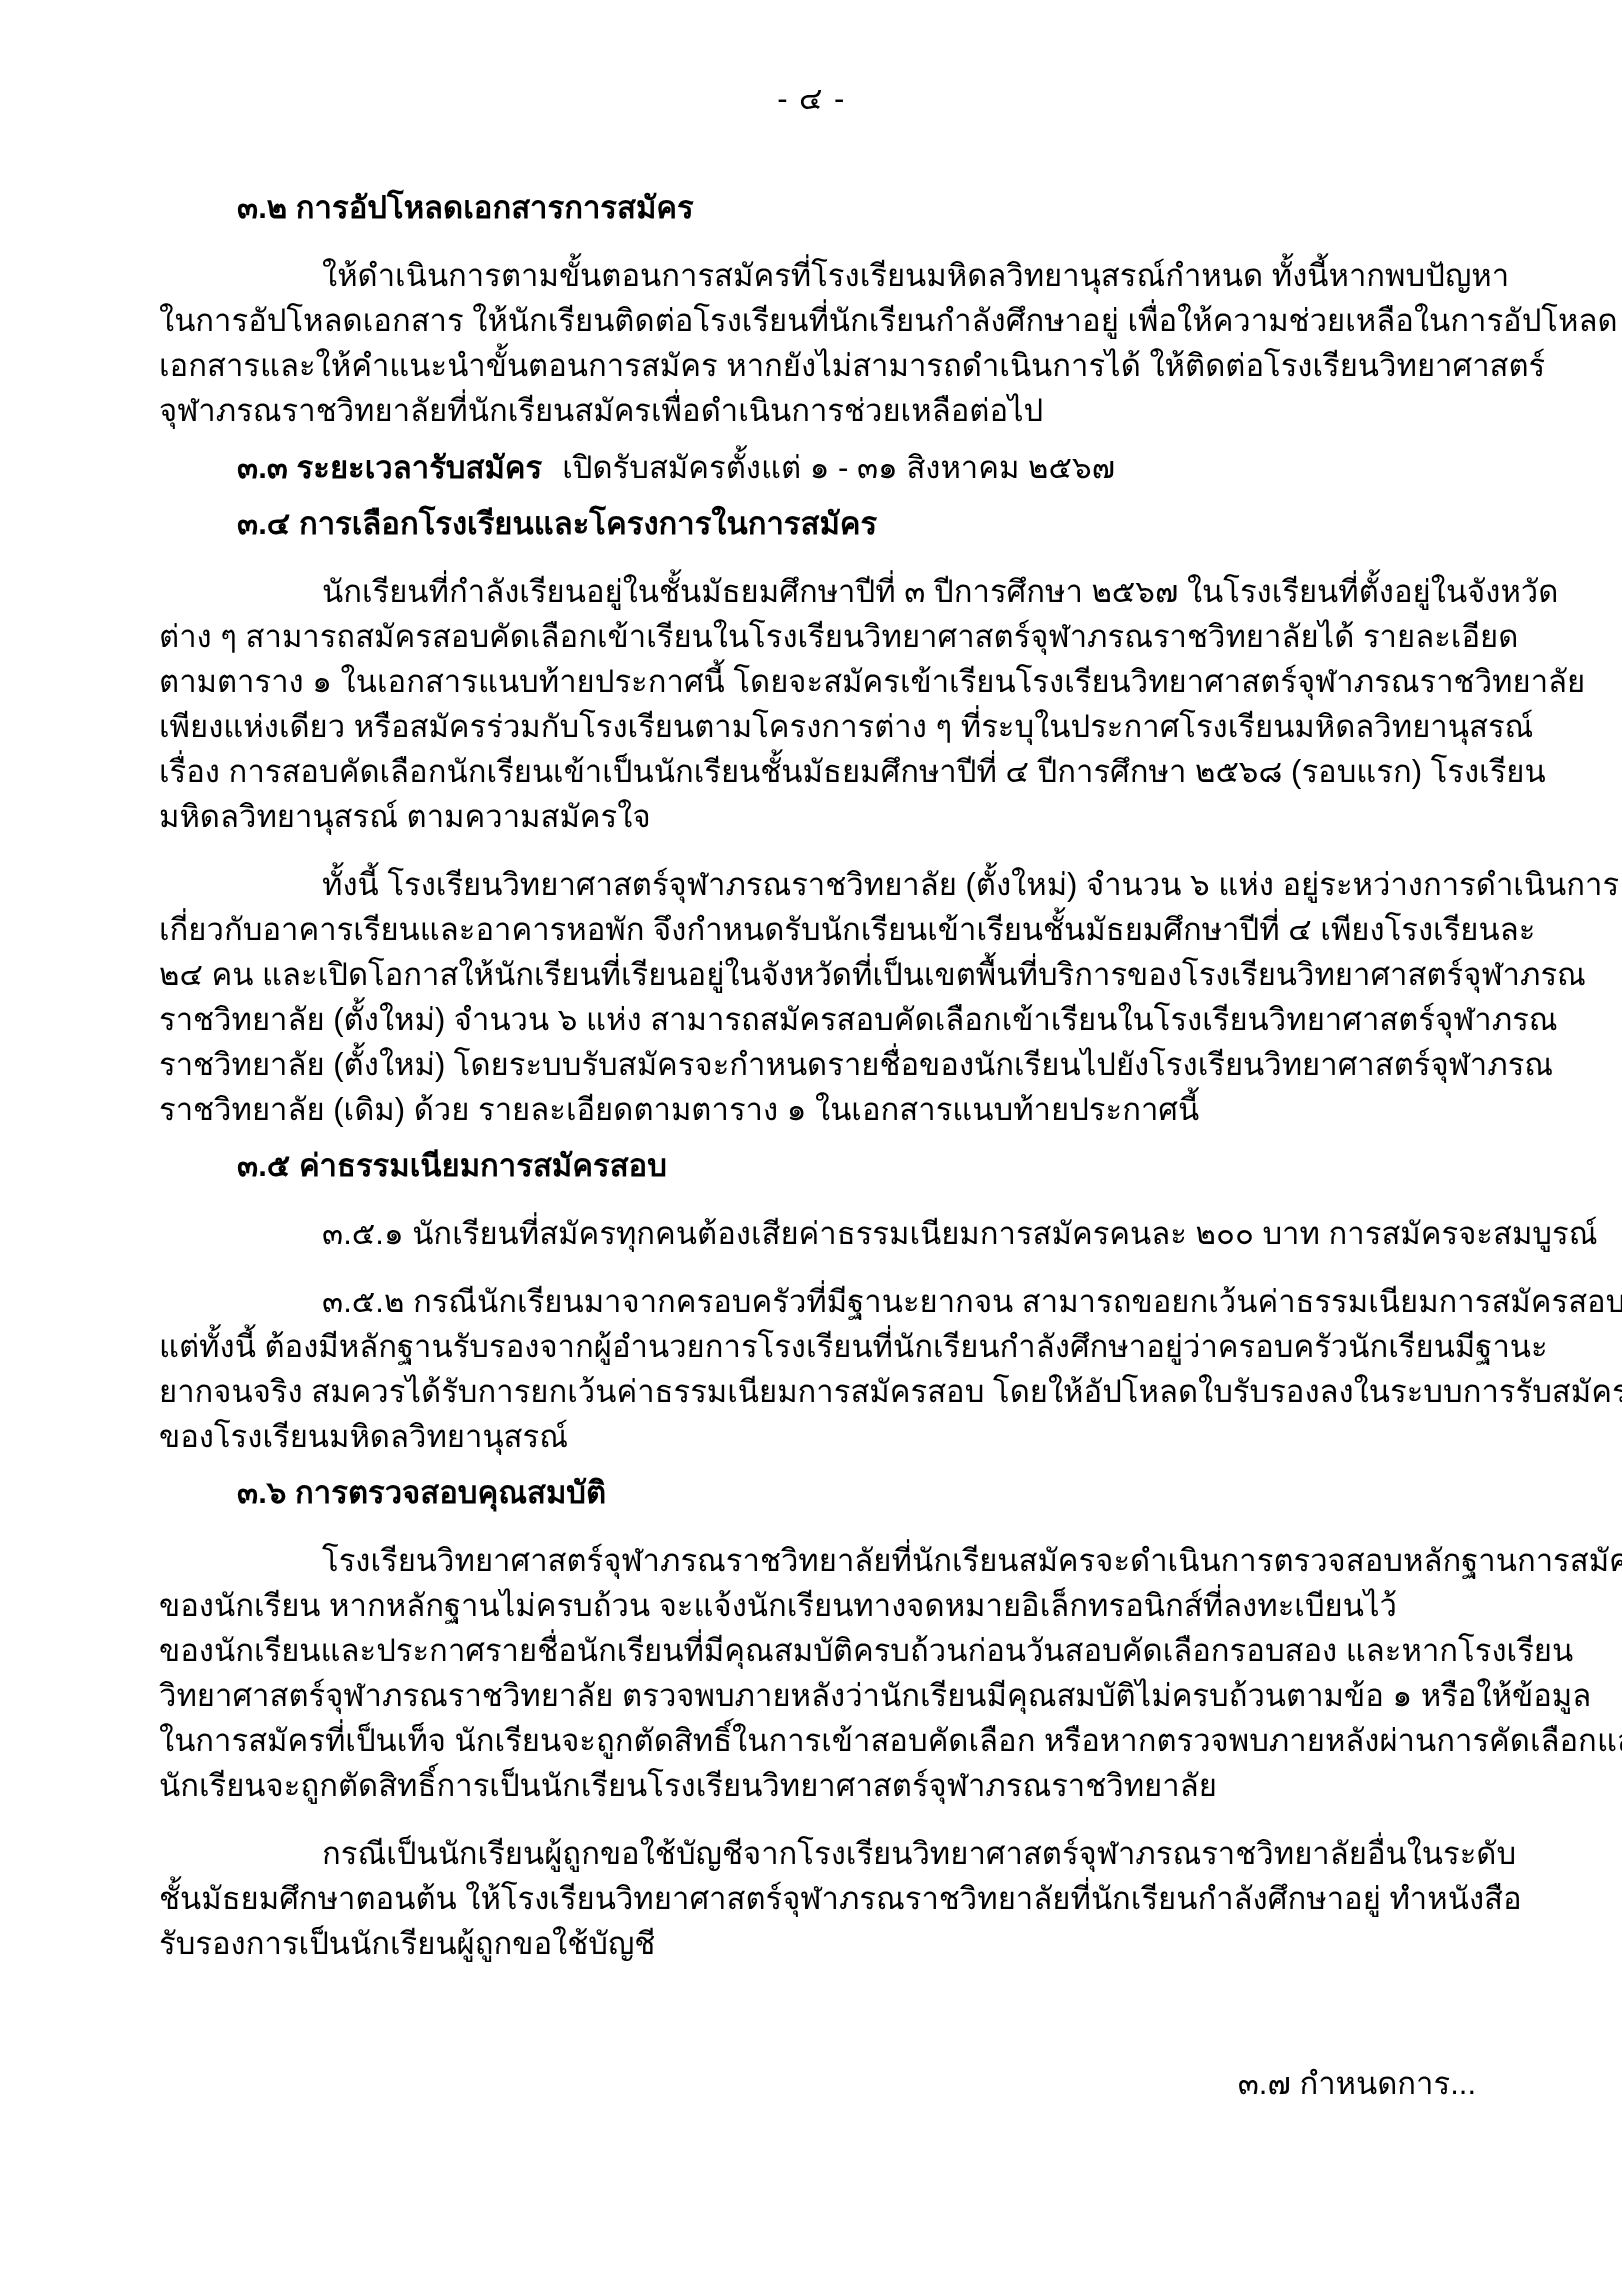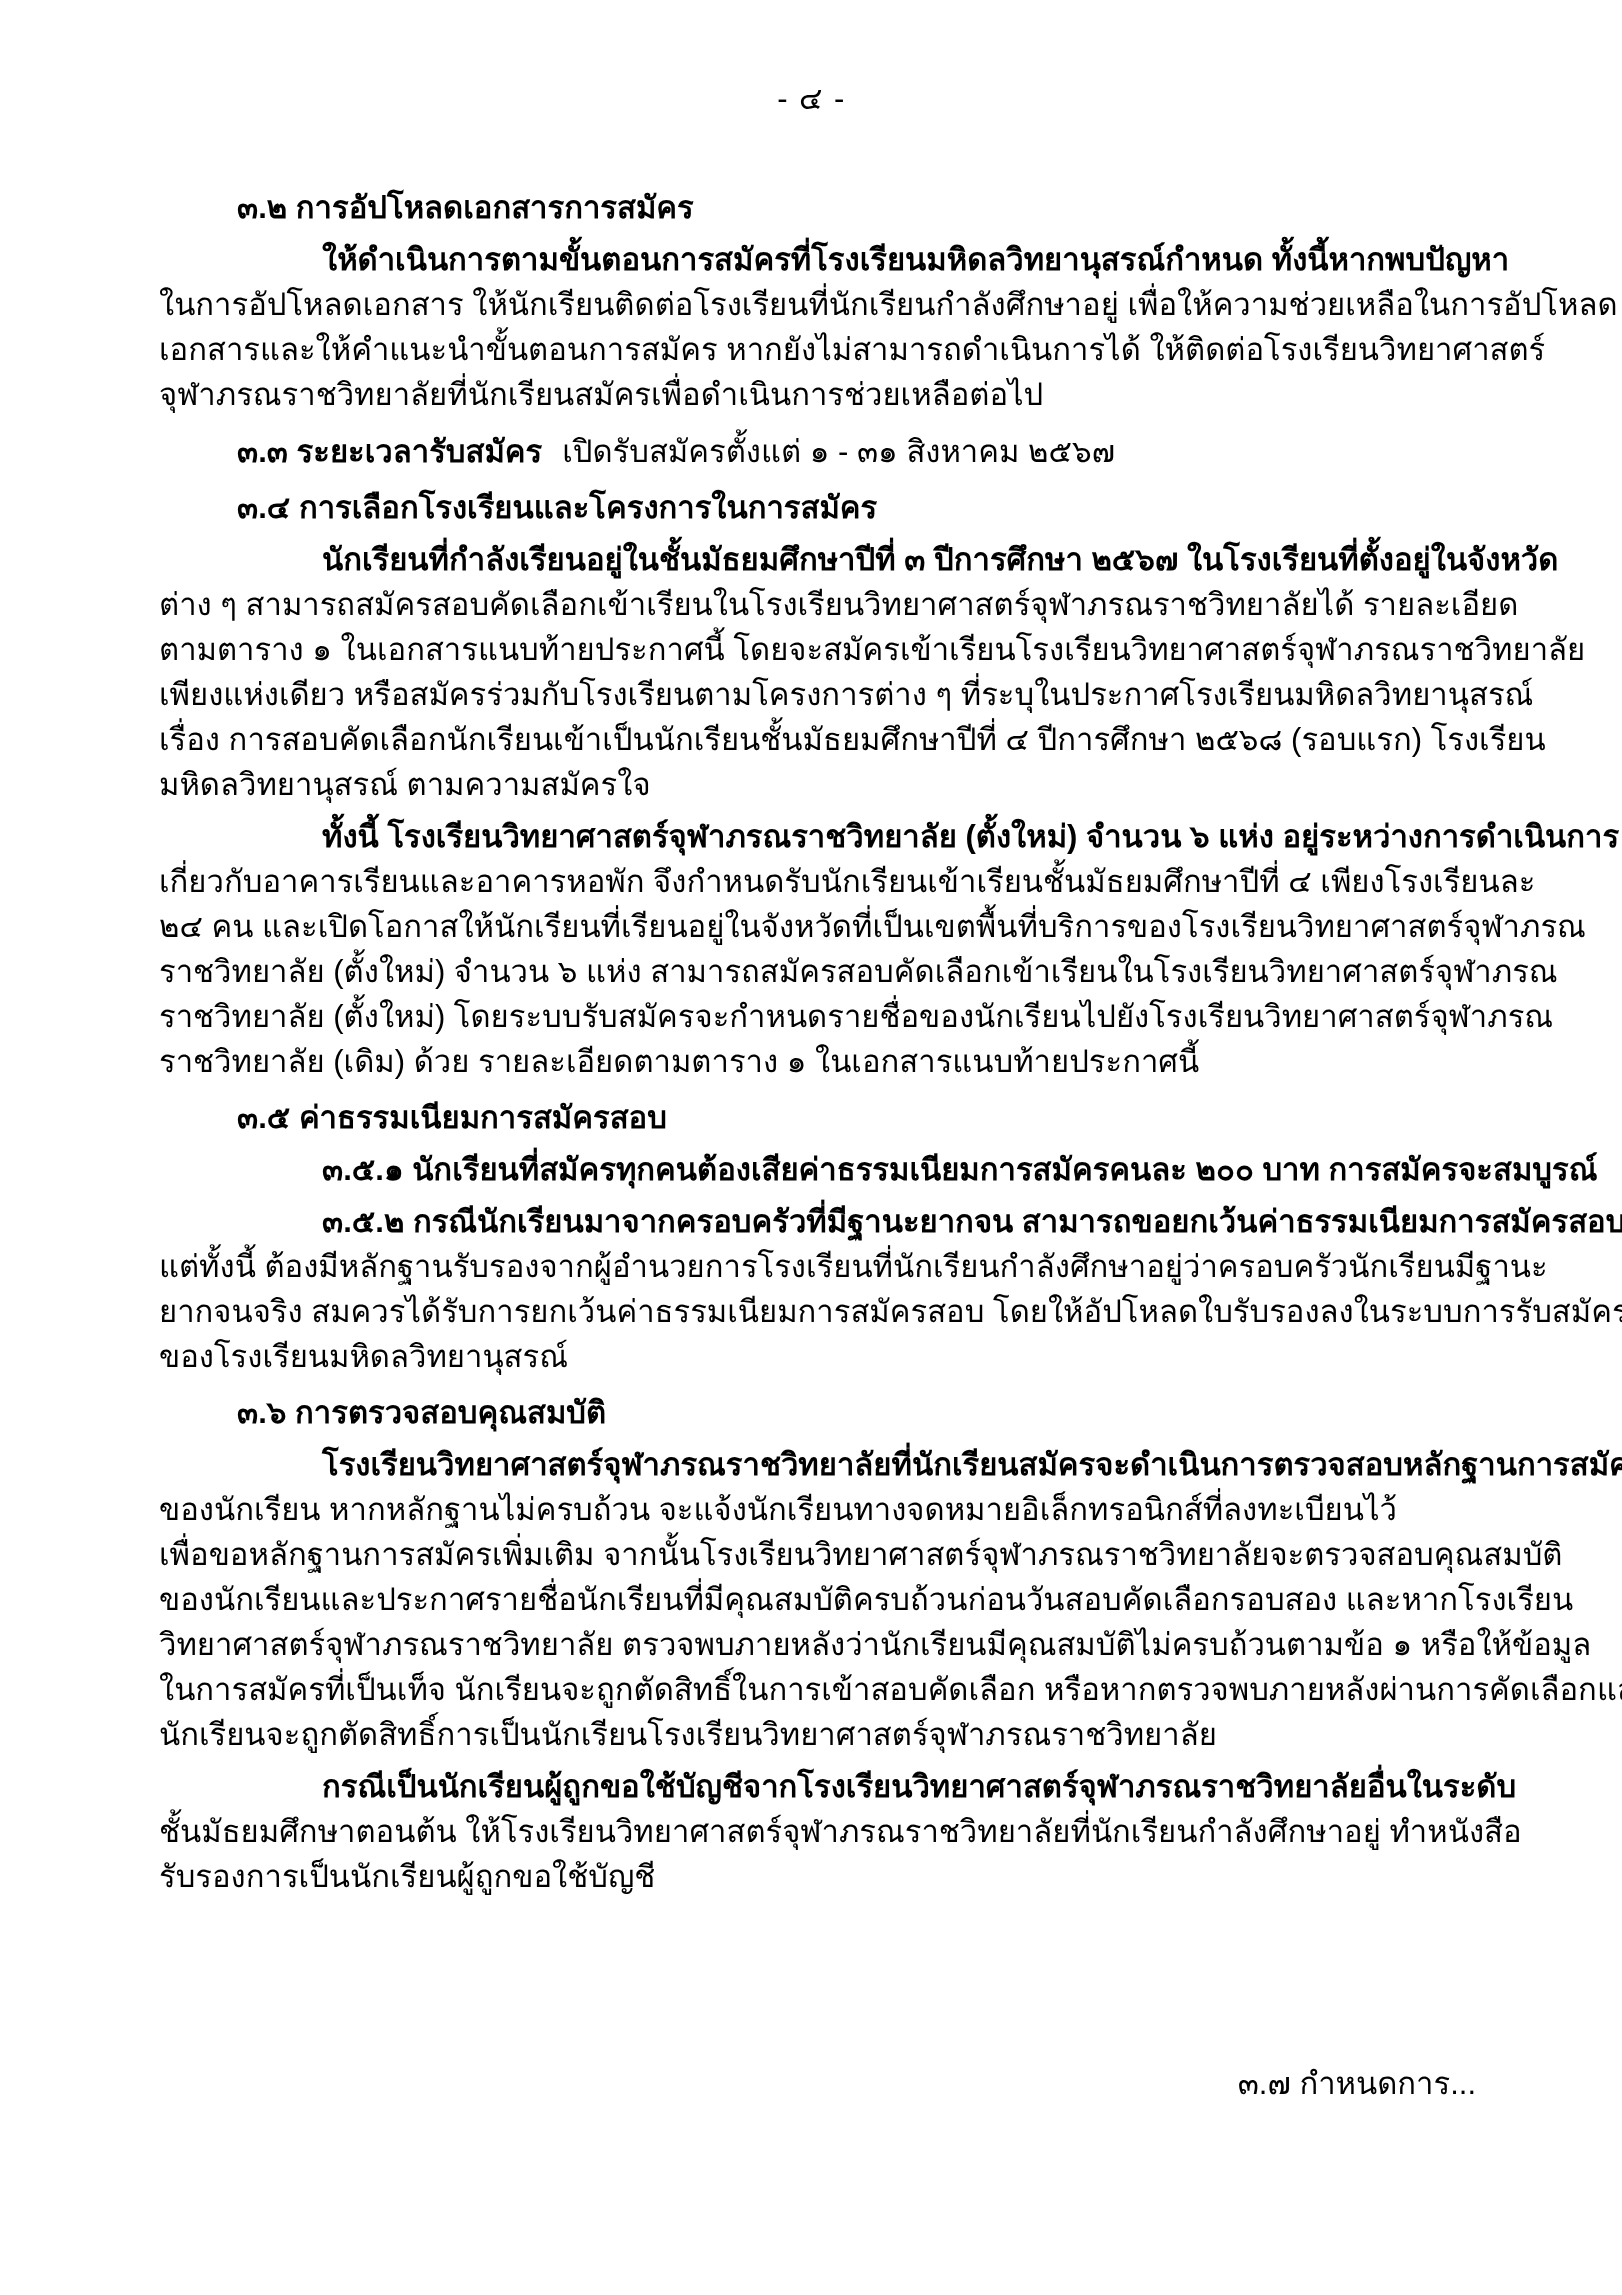--- a/index.html
+++ b/index.html
@@ -38,22 +38,21 @@
     white-space: nowrap;
   }
   .heading {
     font-weight: bold;
     margin-top: 11.3px;
   }
   .heading .regular {
     font-weight: normal;
   }
   .para {
-    margin-top: 7px;
-    font-weight: bold;
+    margin-top: 23px;
   }
   .indent-0 { padding-left: 0; }
   .indent-1 { padding-left: 78px; }
   .indent-2 { padding-left: 163px; }
   .bold { font-weight: bold; }
   .pad { margin-left: 20px; }
   .footer-note {
     position: absolute;
     right: 147px;
     bottom: 189px;
@@ -88,21 +87,20 @@
       <div class="line line indent-0"><span class="regular">ราชวิทยาลัย (เดิม) ด้วย รายละเอียดตามตาราง ๑ ในเอกสารแนบท้ายประกาศนี้</span></div>
       <div class="line heading indent-1"><span class="bold">๓.๕ ค่าธรรมเนียมการสมัครสอบ</span></div>
       <div class="line para indent-2"><span class="regular">๓.๕.๑ นักเรียนที่สมัครทุกคนต้องเสียค่าธรรมเนียมการสมัครคนละ ๒๐๐ บาท การสมัครจะสมบูรณ์</span></div>
       <div class="line para indent-2"><span class="regular">๓.๕.๒ กรณีนักเรียนมาจากครอบครัวที่มีฐานะยากจน สามารถขอยกเว้นค่าธรรมเนียมการสมัครสอบได้</span></div>
       <div class="line line indent-0"><span class="regular">แต่ทั้งนี้ ต้องมีหลักฐานรับรองจากผู้อำนวยการโรงเรียนที่นักเรียนกำลังศึกษาอยู่ว่าครอบครัวนักเรียนมีฐานะ</span></div>
       <div class="line line indent-0"><span class="regular">ยากจนจริง สมควรได้รับการยกเว้นค่าธรรมเนียมการสมัครสอบ โดยให้อัปโหลดใบรับรองลงในระบบการรับสมัคร</span></div>
       <div class="line line indent-0"><span class="regular">ของโรงเรียนมหิดลวิทยานุสรณ์</span></div>
       <div class="line heading indent-1"><span class="bold">๓.๖ การตรวจสอบคุณสมบัติ</span></div>
       <div class="line para indent-2"><span class="regular">โรงเรียนวิทยาศาสตร์จุฬาภรณราชวิทยาลัยที่นักเรียนสมัครจะดำเนินการตรวจสอบหลักฐานการสมัคร</span></div>
       <div class="line line indent-0"><span class="regular">ของนักเรียน หากหลักฐานไม่ครบถ้วน จะแจ้งนักเรียนทางจดหมายอิเล็กทรอนิกส์ที่ลงทะเบียนไว้</span></div>
-      <div class="line line indent-0"><span class="regular">เพื่อขอหลักฐานการสมัครเพิ่มเติม จากนั้นโรงเรียนวิทยาศาสตร์จุฬาภรณราชวิทยาลัยจะตรวจสอบคุณสมบัติ</span></div>
       <div class="line line indent-0"><span class="regular">ของนักเรียนและประกาศรายชื่อนักเรียนที่มีคุณสมบัติครบถ้วนก่อนวันสอบคัดเลือกรอบสอง และหากโรงเรียน</span></div>
       <div class="line line indent-0"><span class="regular">วิทยาศาสตร์จุฬาภรณราชวิทยาลัย ตรวจพบภายหลังว่านักเรียนมีคุณสมบัติไม่ครบถ้วนตามข้อ ๑ หรือให้ข้อมูล</span></div>
       <div class="line line indent-0"><span class="regular">ในการสมัครที่เป็นเท็จ นักเรียนจะถูกตัดสิทธิ์ในการเข้าสอบคัดเลือก หรือหากตรวจพบภายหลังผ่านการคัดเลือกแล้ว</span></div>
       <div class="line line indent-0"><span class="regular">นักเรียนจะถูกตัดสิทธิ์การเป็นนักเรียนโรงเรียนวิทยาศาสตร์จุฬาภรณราชวิทยาลัย</span></div>
       <div class="line para indent-2"><span class="regular">กรณีเป็นนักเรียนผู้ถูกขอใช้บัญชีจากโรงเรียนวิทยาศาสตร์จุฬาภรณราชวิทยาลัยอื่นในระดับ</span></div>
       <div class="line line indent-0"><span class="regular">ชั้นมัธยมศึกษาตอนต้น ให้โรงเรียนวิทยาศาสตร์จุฬาภรณราชวิทยาลัยที่นักเรียนกำลังศึกษาอยู่ ทำหนังสือ</span></div>
       <div class="line line indent-0"><span class="regular">รับรองการเป็นนักเรียนผู้ถูกขอใช้บัญชี</span></div>
     </div>
 
   <div class="footer-note">๓.๗ กำหนดการ...</div>

